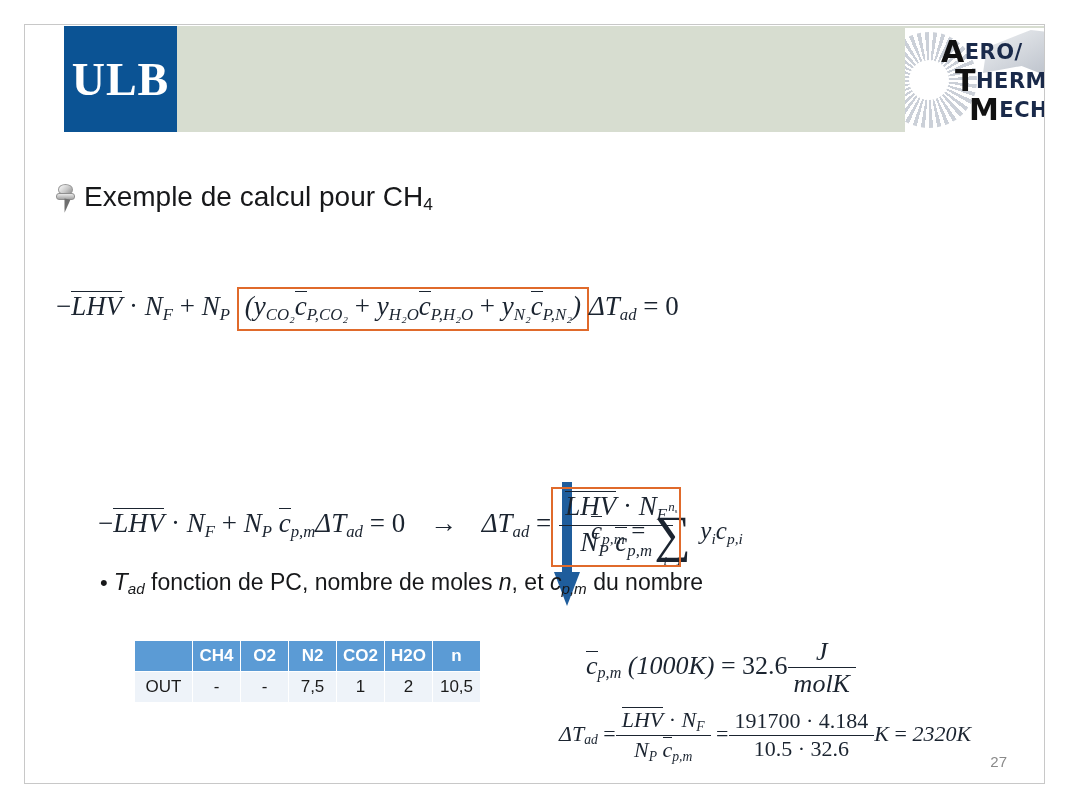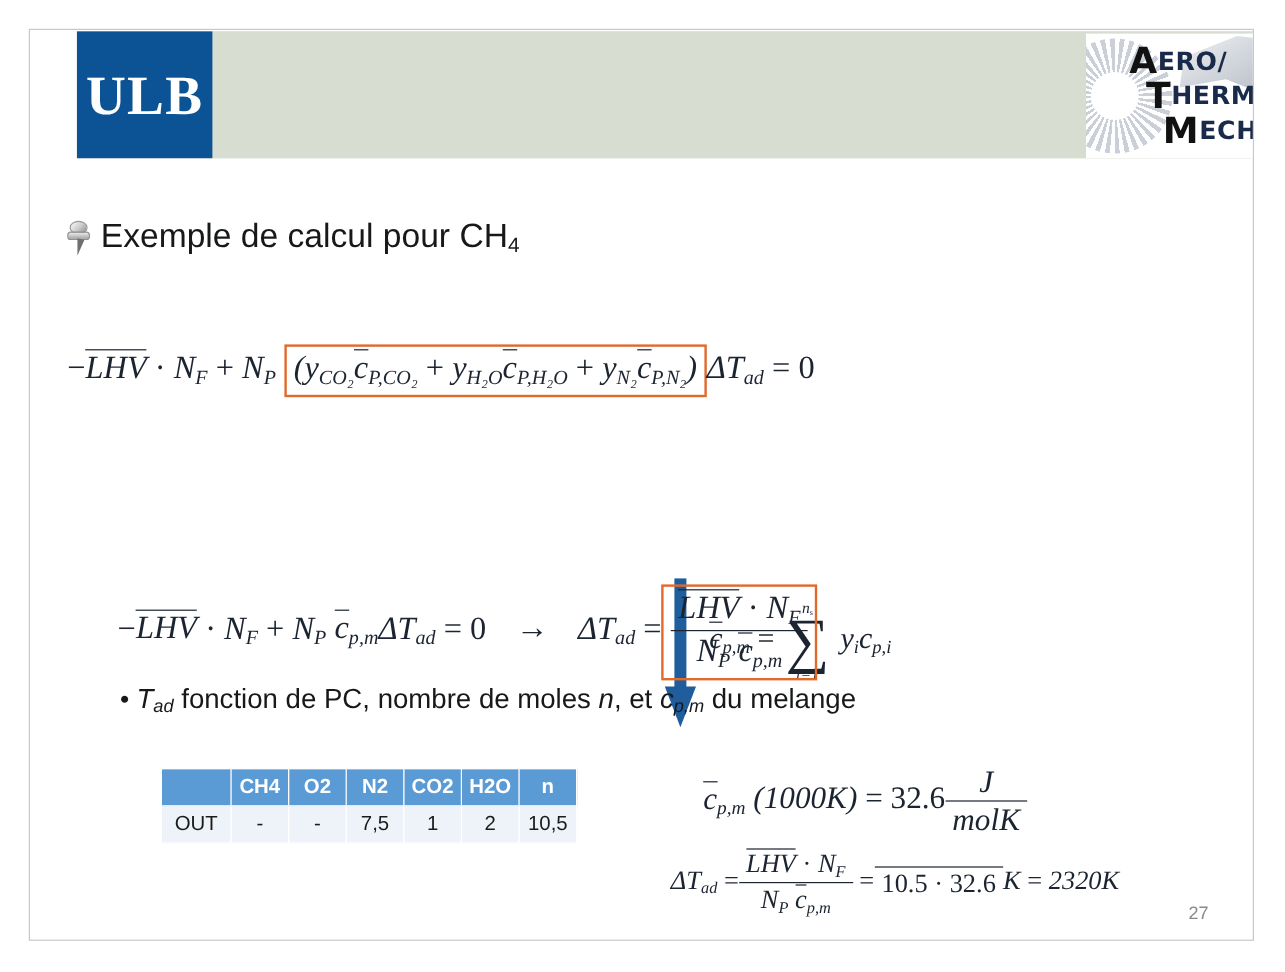--- a/index.html
+++ b/index.html
@@ -419,21 +419,21 @@
       <span class="mi">N</span><sub class="s">P</sub>
       <span class="ovb mi">c</span><sub class="s">p,m</sub><span class="mi">ΔT</span><sub class="s">ad</sub>
       <span class="mn">=</span>
       <span class="mn">0</span>
       <span class="arrowto mn">→</span>
       <span class="mi">ΔT</span><sub class="s">ad</sub>
       <span class="mn">=</span><span class="boxed"><span class="frac"><span class="num"><span class="ovb mi">LHV</span> <span class="mn">·</span> <span class="mi">N</span><sub class="s">F</sub></span><span class="den"><span class="mi">N</span><sub class="s">P</sub> <span class="ovb mi">c</span><sub class="s">p,m</sub></span></span></span>
     </div>
 
     <div class="bullet2">
-      <span class="dot">•</span><i>T</i><sub>ad</sub><span> fonction de PC, nombre de moles </span><i>n</i><span>, et </span><i>c</i><sub>p,m</sub><span> du melange</span>
+      <span class="dot">•</span><i>T</i><sub>ad</sub><span> fonction de PC, nombre de moles </span><i>n</i><span>, et </span><i>c</i><sub>p,m</sub><span> du nombre</span>
     </div>
 
     <table class="tbl">
       <thead>
         <tr>
           <th class="corner"></th>
           <th>CH4</th>
           <th>O2</th>
           <th>N2</th>
           <th>CO2</th>
@@ -457,20 +457,20 @@
     <div class="eq-cp math">
       <span class="ovb mi">c</span><sub class="s">p,m</sub>
       <span class="mi">(1000K)</span>
       <span class="mn">=</span>
       <span class="mn">32.6</span><span class="frac"><span class="num mi">J</span><span class="den mi">molK</span></span>
     </div>
 
     <div class="eq-final math">
       <span class="mi">ΔT</span><sub class="s">ad</sub>
       <span class="mn">=</span><span class="frac"><span class="num"><span class="ovb mi">LHV</span> <span class="mn">·</span> <span class="mi">N</span><sub class="s">F</sub></span><span class="den"><span class="mi">N</span><sub class="s">P</sub> <span class="ovb mi">c</span><sub class="s">p,m</sub></span></span>
-      <span class="mn">=</span><span class="frac"><span class="den mn">10.5 · 32.6</span></span><span class="mi">K</span>
+      <span class="mn">=</span><span class="frac"><span class="num mn">191700 · 4.184</span><span class="den mn">10.5 · 32.6</span></span><span class="mi">K</span>
       <span class="mn">=</span>
       <span class="mi">2320K</span>
     </div>
 
     <div class="page-num">27</div>
   </div>
 </div>
 
 </body></html>

